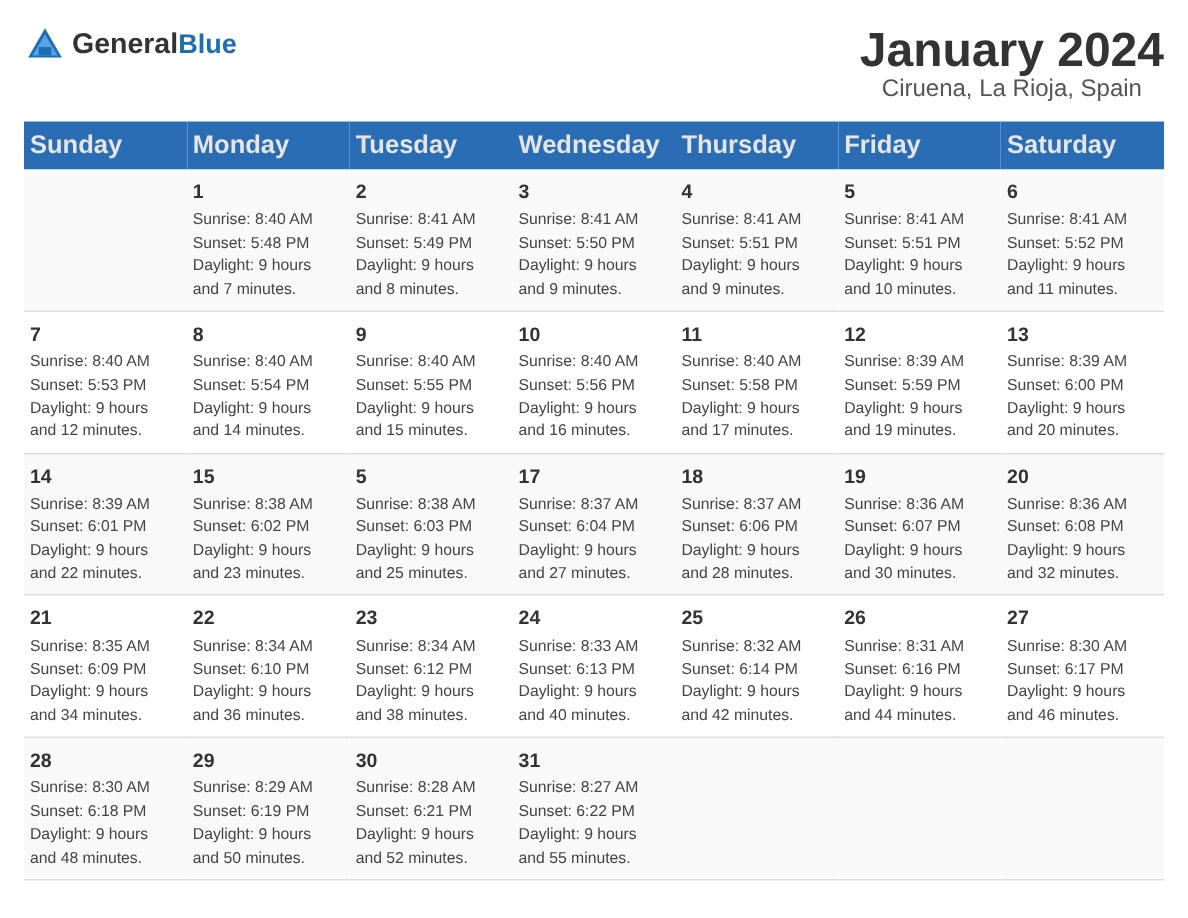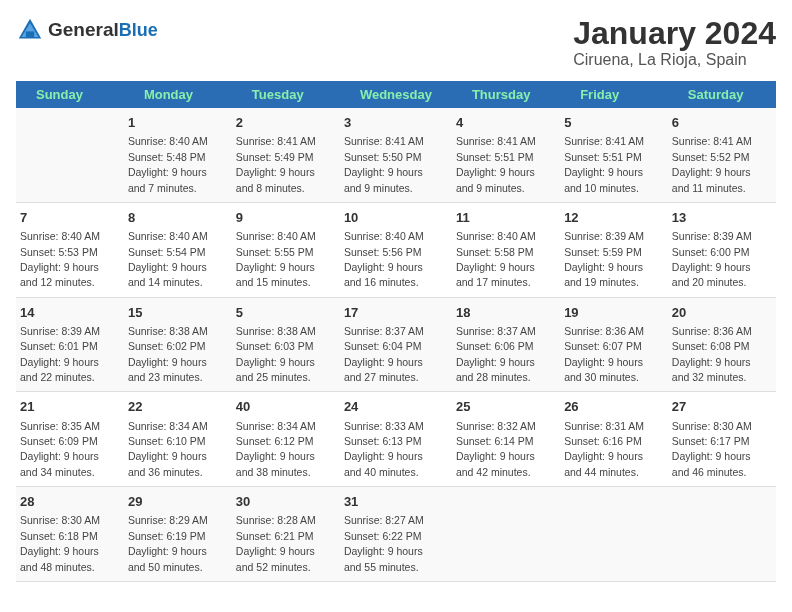--- a/index.html
+++ b/index.html
@@ -19,43 +19,43 @@
     .logo {
       display: flex;
       align-items: center;
       gap: 4px;
     }
     .logo-icon {
       width: 28px;
       height: 28px;
     }
     .title-area {
-      text-align: left;
+      text-align: center;
     }
     .main-title {
       font-size: 32px;
       font-weight: bold;
       color: #333;
       line-height: 1.1;
     }
     .subtitle {
       font-size: 16px;
       color: #555;
     }
     table {
       width: 100%;
       border-collapse: collapse;
       font-size: 11px;
     }
     thead tr th {
       background-color: #2a6db5;
-      color: #86efac;
-      padding: 6px 20px;
+      color: #e5e5e5;
+      padding: 6px 4px;
       text-align: left;
-      font-size: 13px;
+      font-size: 17px;
       font-weight: bold;
     }
     tbody tr {
       border-bottom: 1px solid #ddd;
     }
     tbody tr:nth-child(odd) {
       background-color: #f9f9f9;
     }
     tbody tr:nth-child(even) {
       background-color: #fff;
@@ -201,21 +201,21 @@
       </tr>
       <tr>
         <td><span class="day-number">21</span><span class="day-info" style="white-space: pre-line;">Sunrise: 8:35 AM
 Sunset: 6:09 PM
 Daylight: 9 hours
 and 34 minutes.</span></td>
         <td><span class="day-number">22</span><span class="day-info" style="white-space: pre-line;">Sunrise: 8:34 AM
 Sunset: 6:10 PM
 Daylight: 9 hours
 and 36 minutes.</span></td>
-        <td><span class="day-number">40</span><span class="day-info" style="white-space: pre-line;">Sunrise: 8:34 AM
+        <td><span class="day-number">23</span><span class="day-info" style="white-space: pre-line;">Sunrise: 8:34 AM
 Sunset: 6:12 PM
 Daylight: 9 hours
 and 38 minutes.</span></td>
         <td><span class="day-number">24</span><span class="day-info" style="white-space: pre-line;">Sunrise: 8:33 AM
 Sunset: 6:13 PM
 Daylight: 9 hours
 and 40 minutes.</span></td>
         <td><span class="day-number">25</span><span class="day-info" style="white-space: pre-line;">Sunrise: 8:32 AM
 Sunset: 6:14 PM
 Daylight: 9 hours

